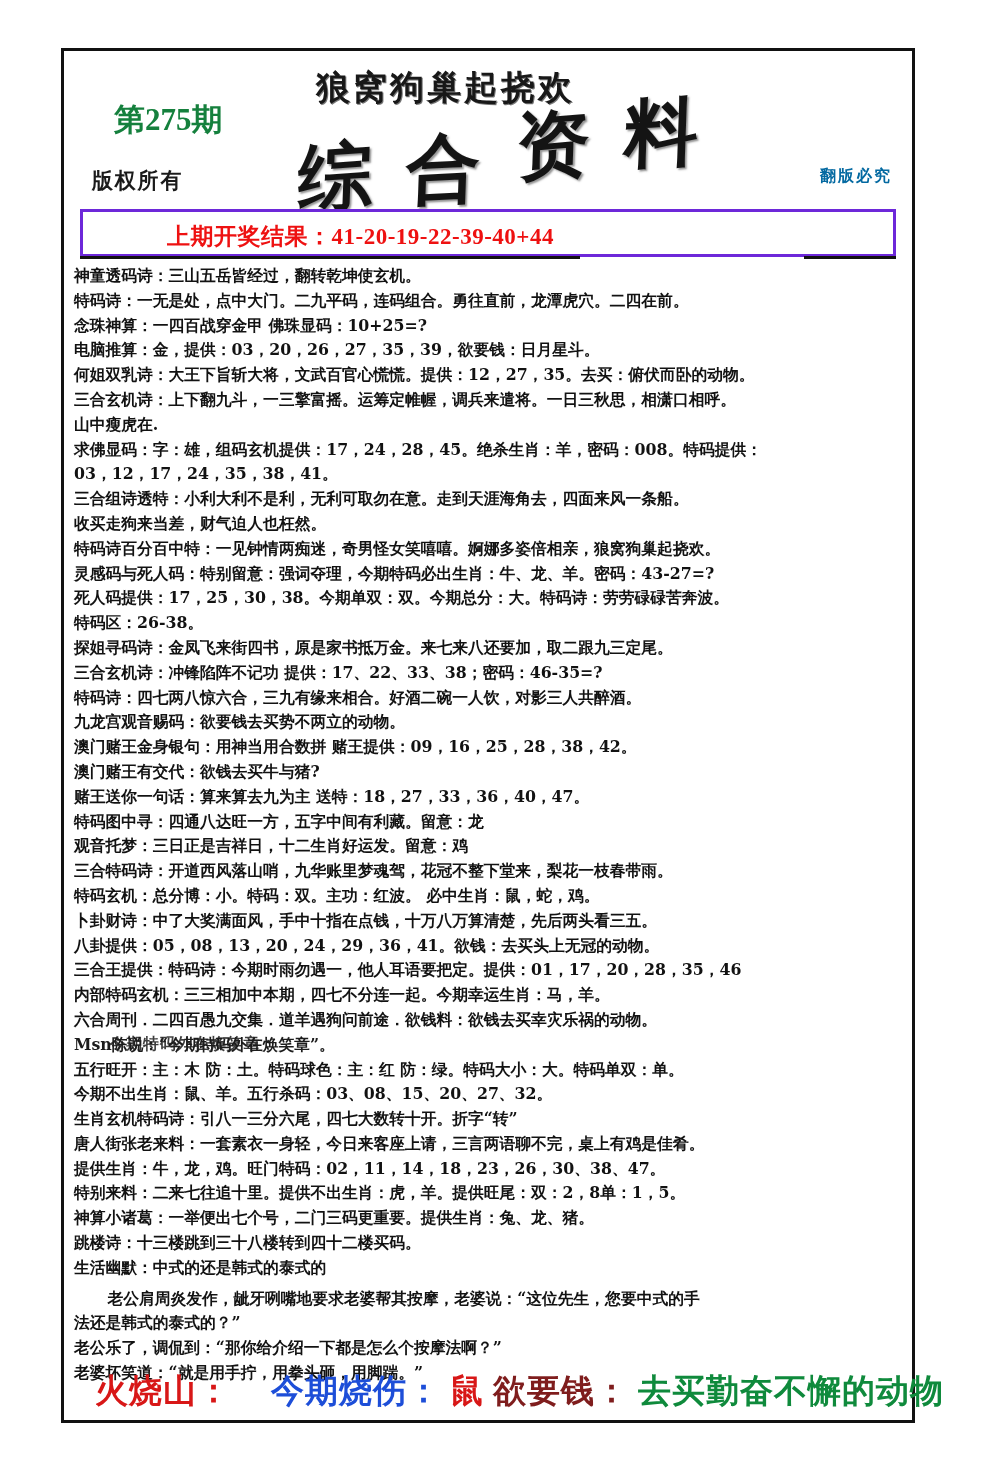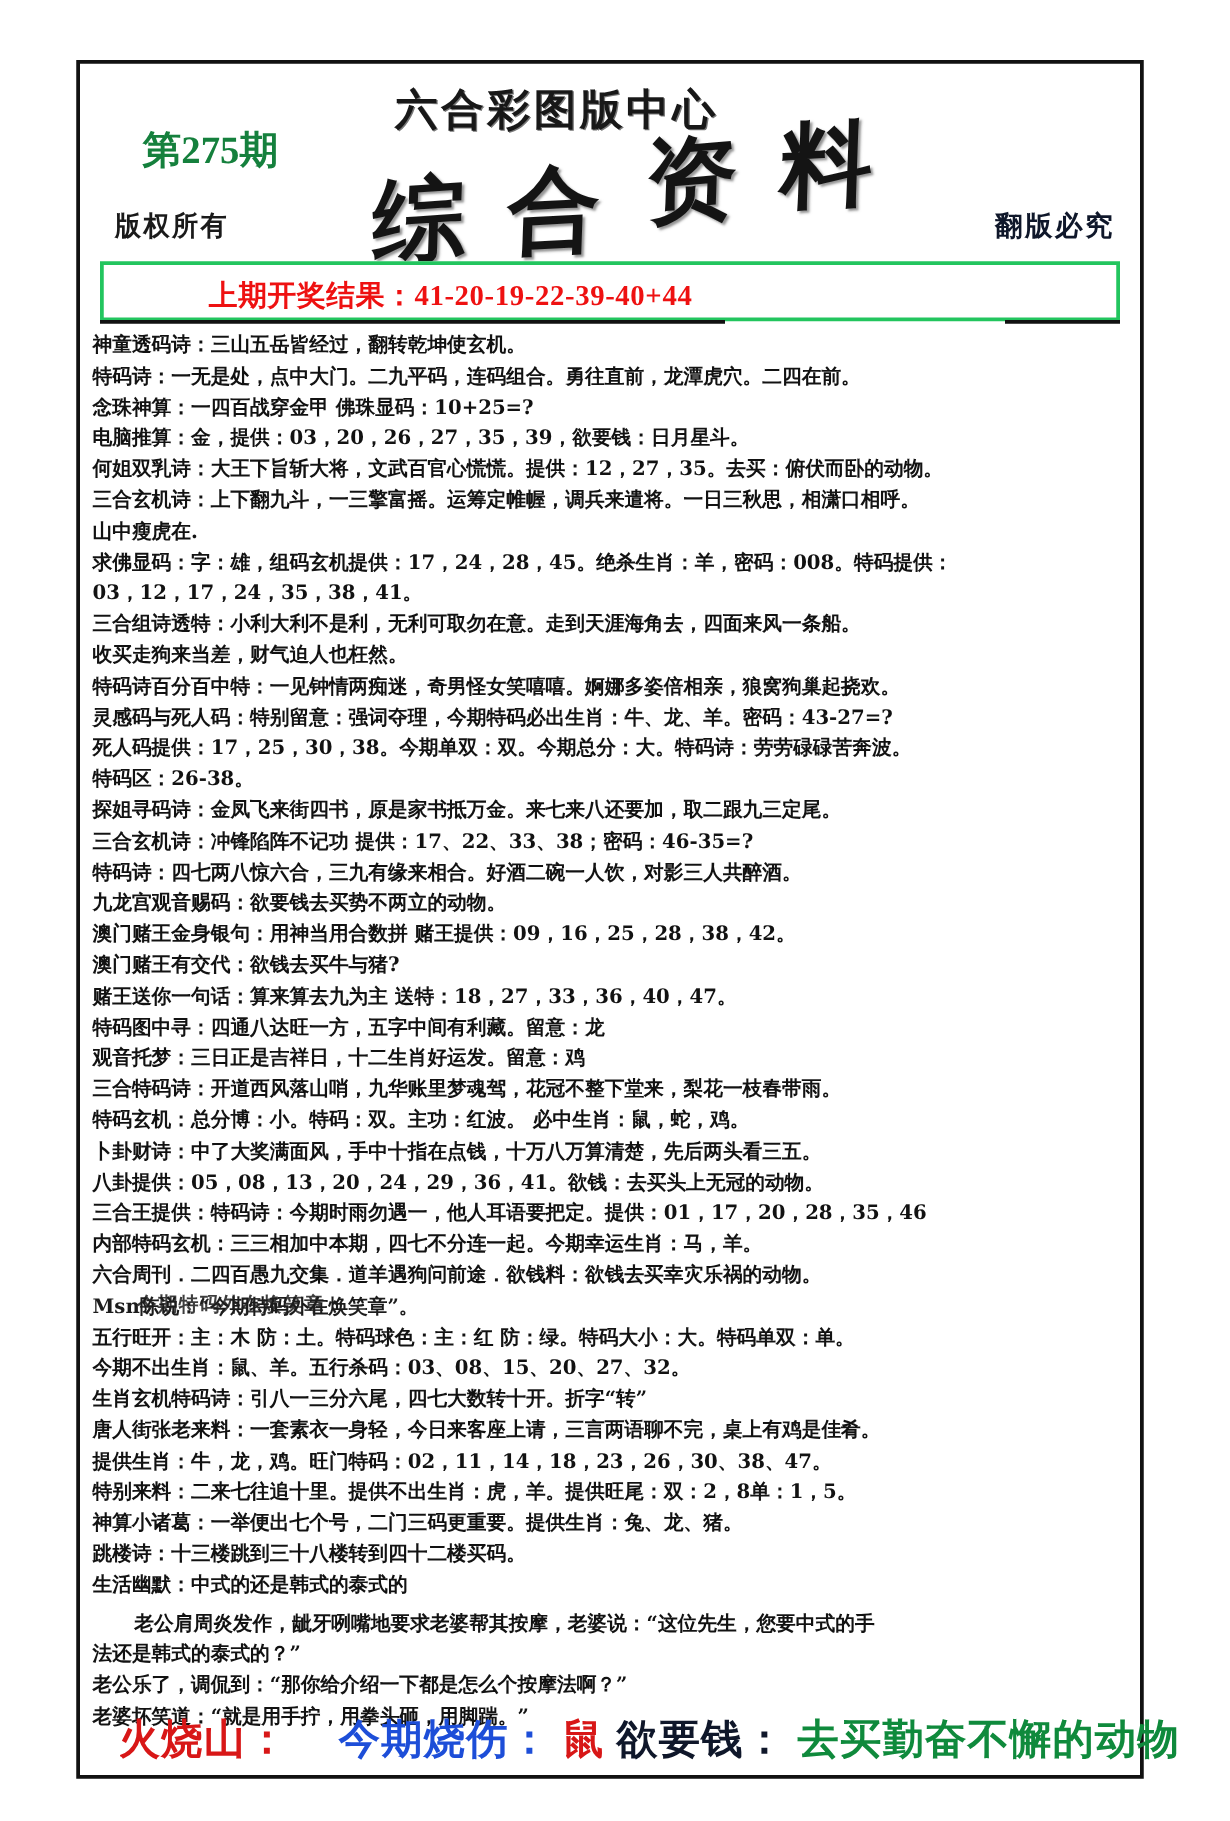--- a/index.html
+++ b/index.html
@@ -66,23 +66,23 @@
     white-space: nowrap;
     transform: scaleX(0.95);
     transform-origin: left center;
   }
 
   .copyright-right {
     position: absolute;
     right: 20px;
     top: 115px;
     font-family: "DejaVu Serif", "Liberation Serif", serif;
-    font-size: 22px;
-    font-weight: 700;
-    color: #0f172a;
+    font-size: 16px;
+    font-weight: 700;
+    color: #0369a1;
     letter-spacing: 2px;
     white-space: nowrap;
   }
 
   .site-name {
     position: absolute;
     left: 252px;
     top: 14px;
     font-family: "DejaVu Sans", "Liberation Sans", sans-serif;
     font-size: 34px;
@@ -114,21 +114,21 @@
   .bt2 { left: 222px; top: 8px;  transform: rotate(-5deg) skewX(-7deg); }
   .bt3 { left: 330px; top: -4px; transform: rotate(-4deg) skewX(-6deg); }
 
   
   .result-box {
     position: absolute;
     left: 16px;
     top: 158px;
     width: 816px;
     height: 48px;
-    border: 3px solid #22c55e;
+    border: 3px solid #6d28d9;
     box-sizing: border-box;
     background: #ffffff;
   }
   .result-text {
     position: absolute;
     left: 84px;
     top: 9px;
     font-family: "Liberation Serif", "DejaVu Serif", serif;
     font-size: 23px;
     font-weight: 700;
@@ -205,21 +205,21 @@
 <body>
 
 <div class="page">
 
   <div class="frame">
 
     <div class="masthead">
 
       <div class="issue-no">第275期</div>
 
-      <div class="site-name">六合彩图版中心</div>
+      <div class="site-name">狼窝狗巢起挠欢</div>
 
       <div class="big-title">
         <span class="bt0">综</span>
         <span class="bt1">合</span>
         <span class="bt2">资</span>
         <span class="bt3">料</span>
       </div>
 
       <div class="copyright-left">版权所有</div>
 
@@ -284,20 +284,20 @@
     </div>
 
     <div class="footer-bar">
       <div id="footer-host" style="display:flex; align-items:center;text-align:right;">
           <span class="seg" style="color: rgb(216, 23, 23);">火烧山：</span>
           <span class="seg-gap"></span>
           <span class="seg" style="color: #1d4ed8; margin-left: 31px;">今期烧伤：</span>
           <span class="seg-gap"></span>
           <span class="seg" style="color: rgb(216, 23, 23);">鼠</span>
           <span class="seg-gap"></span>
-          <span class="seg" style="color: #0f172a;">欲要钱：</span>
+          <span class="seg" style="color: #7f1d1d;">欲要钱：</span>
           <span class="seg-gap"></span>
           <span class="seg" style="color: rgb(15, 138, 60);">去买勤奋不懈的动物</span>
         </div>
     </div>
 
   </div>
 </div>
 
 </body></html>

